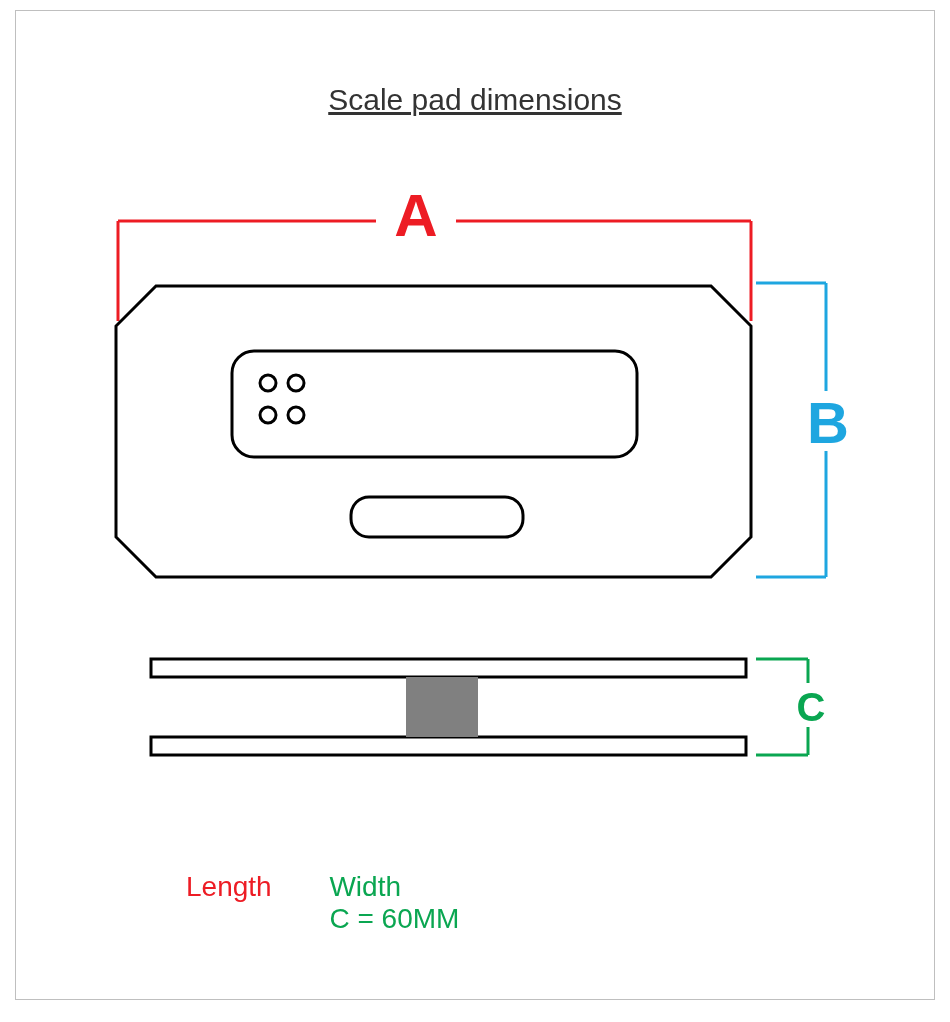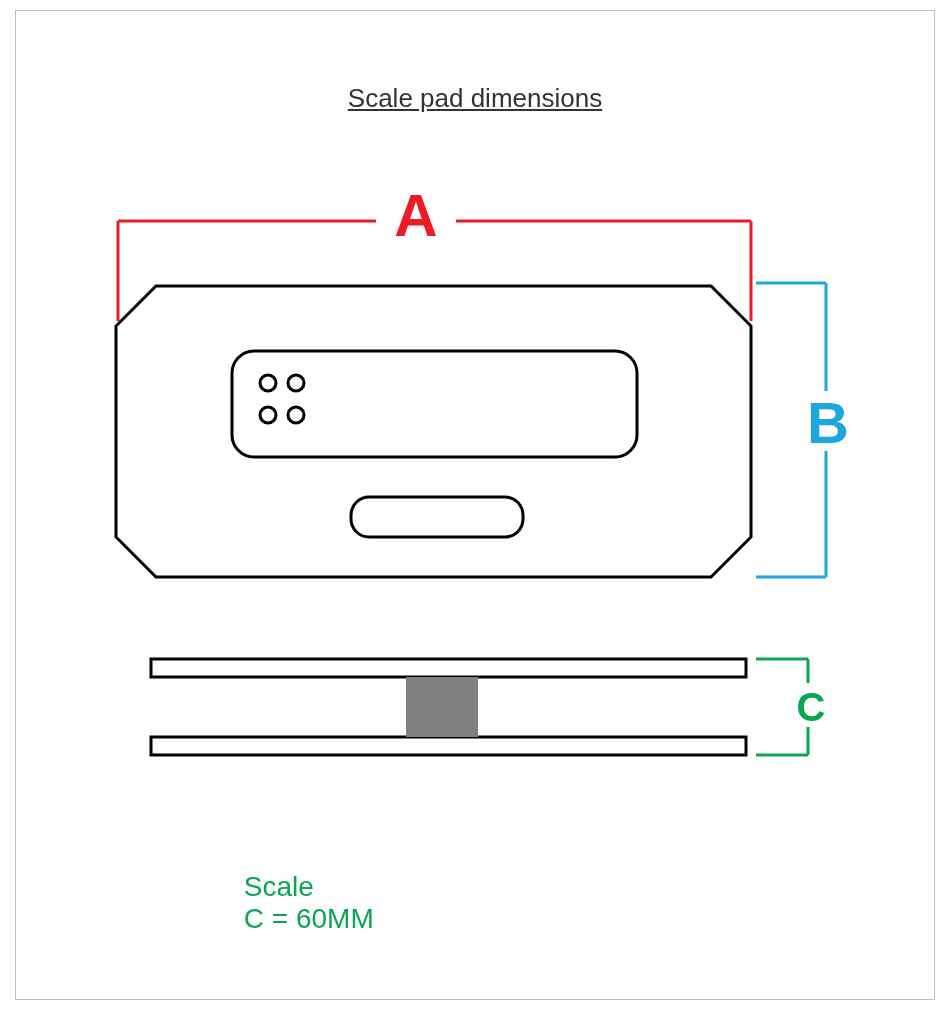--- a/index.html
+++ b/index.html
@@ -1,17 +1,17 @@
 <!DOCTYPE html>
 <html><head>
 <meta charset="utf-8">
 <style>
   html,body{margin:0;padding:0;width:950px;height:1022px;background:#fff;font-family:Arial,Helvetica,sans-serif;}
   .frame{box-sizing:border-box;border:1px solid #bfbfbf;width:920px;height:990px;margin:10px auto;position:relative;}
-  .title{position:absolute;top:72px;left:0;width:100%;text-align:center;font-size:26px;color:#333;text-decoration:underline;}
+  .title{position:absolute;top:72px;left:0;width:100%;text-align:center;font-size:30px;color:#333;text-decoration:underline;}
   svg{position:absolute;left:0;top:0;}
   .legend{position:absolute;left:170px;top:860px;font-size:28px;}
   .legend .col{display:inline-block;vertical-align:top;margin-right:50px;}
   .legend .red{color:#ed1c24;}
   .legend .blue{color:#1ea6e0;}
   .legend .green{color:#0aa651;}
 </style>
 </head>
 <body>
 
@@ -67,19 +67,20 @@
       <line x1="740" y1="648" x2="792" y2="648"></line>
       <line x1="792" y1="648" x2="792" y2="744"></line>
       <line x1="792" y1="744" x2="740" y2="744"></line>
     </g>
     <rect x="772" y="672" width="44" height="44" fill="#fff" stroke="none"></rect>
     <text x="795" y="710" text-anchor="middle" font-size="40" font-weight="bold" fill="#0aa651">C</text>
   </svg>
 
   <div class="legend">
     <div class="col red">
+      <div>Length</div>
     </div>
     <div class="col green">
-      <div>Scale</div>
+      <div>Width</div>
       <div>C = 60MM</div>
     </div>
   </div>
 </div>
 
 </body></html>

